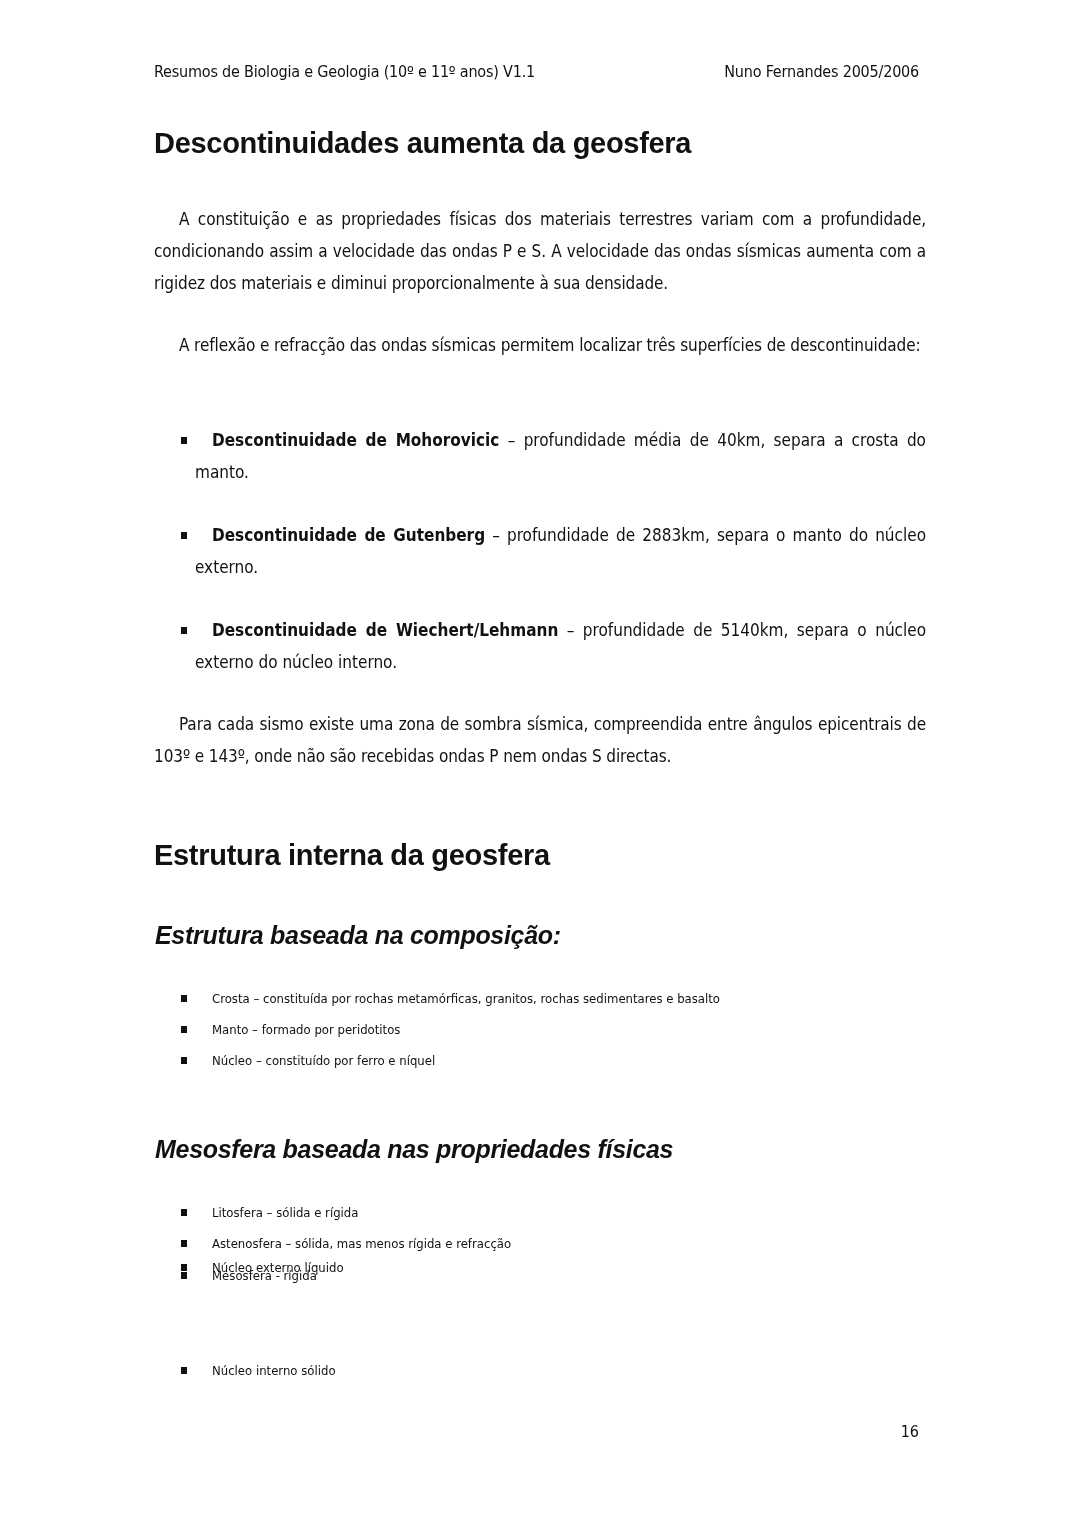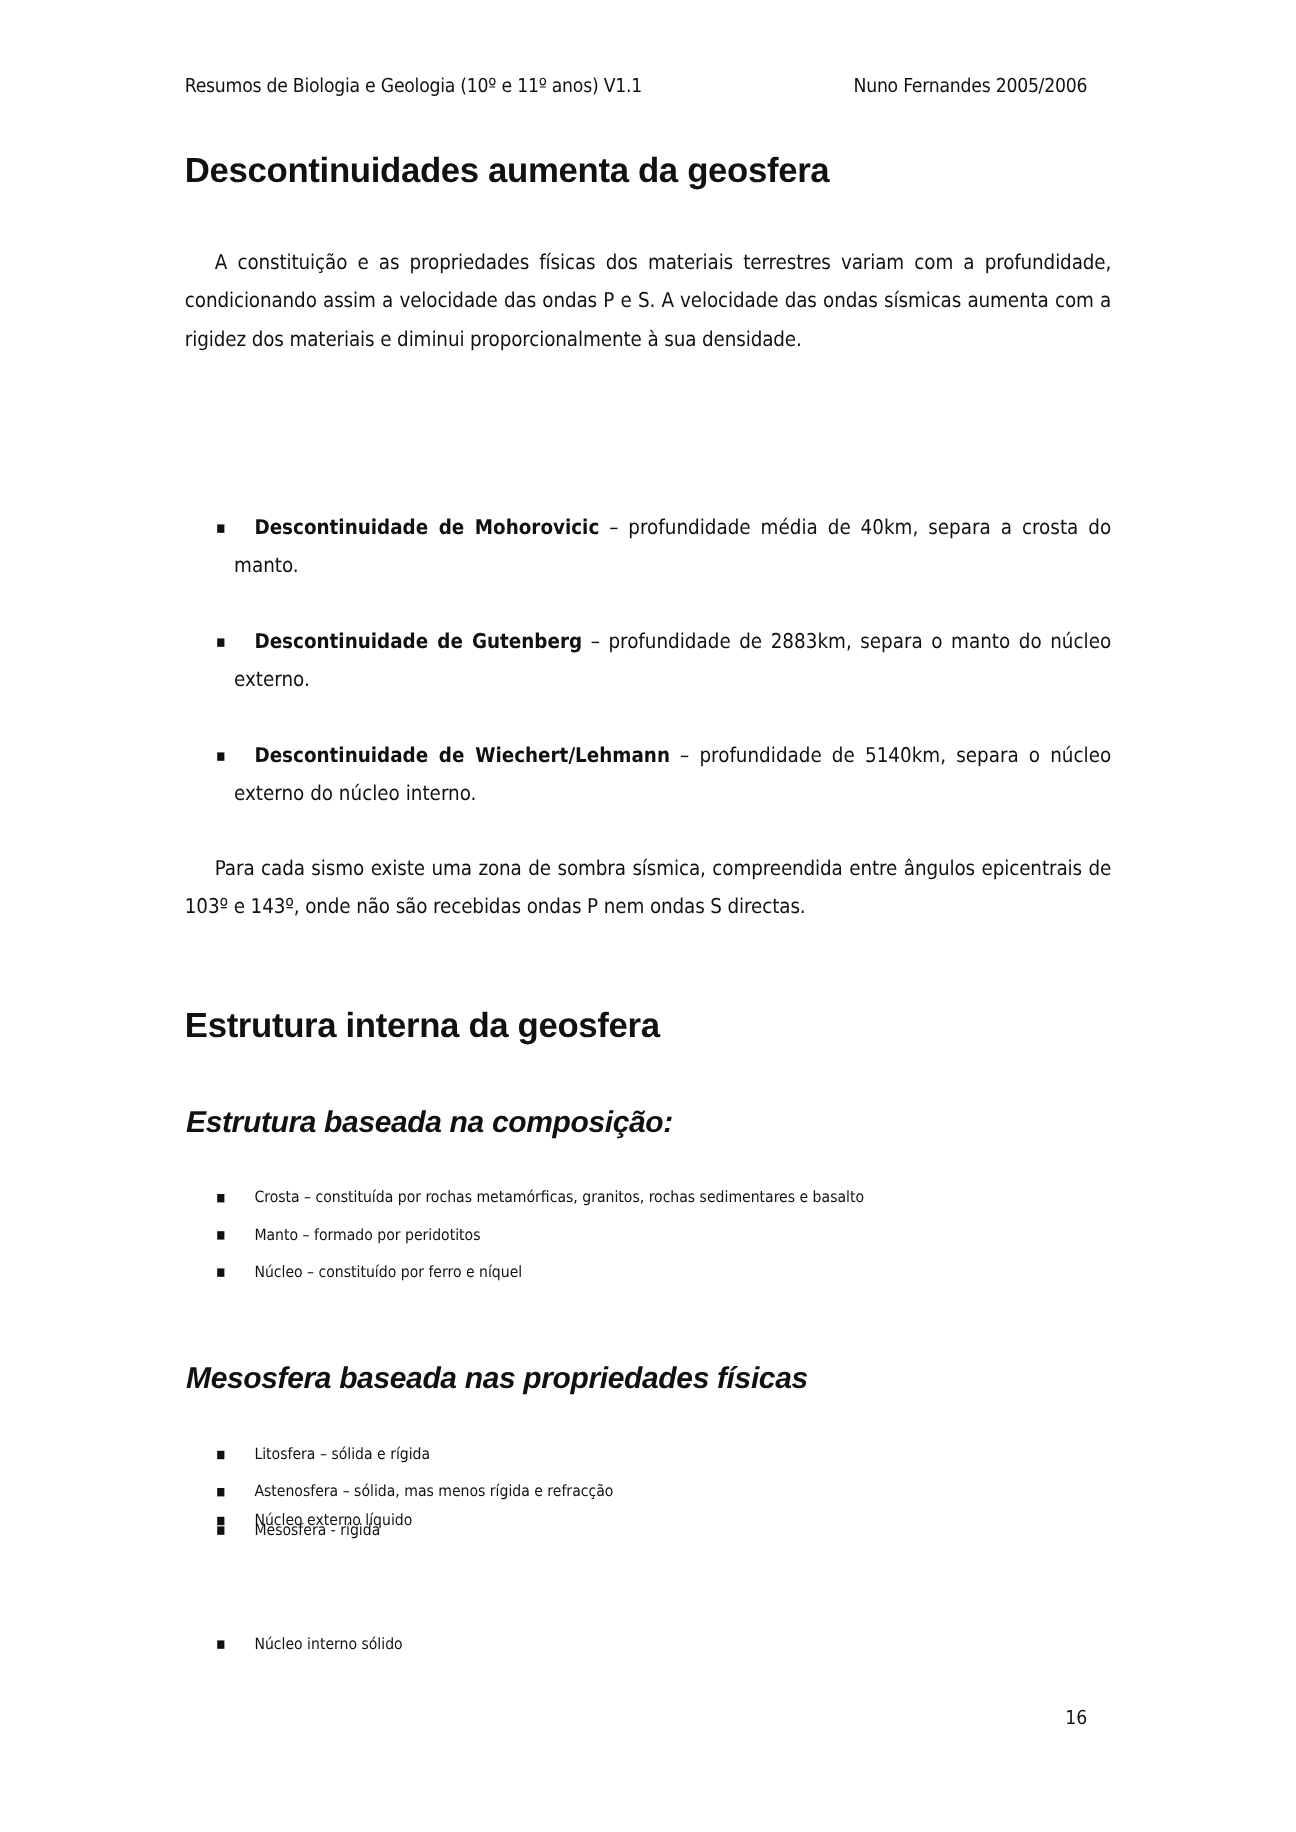--- a/index.html
+++ b/index.html
@@ -1,17 +1,17 @@
 <!DOCTYPE html>
 <html><head>
   <meta charset="utf-8">
   <style>
     html, body { margin: 0; padding: 0; background: #ffffff; }
     body { width: 1080px; height: 1527px; position: relative; overflow: hidden; color: #111; }
-    .page { position: absolute; left: 0; top: 0; width: 1060px; height: 1527px; }
+    .page { position: absolute; left: 0; top: 0; width: 1060px; height: 1527px; padding-left: 13px; }
     .body-font { font-family: "DejaVu Sans Condensed", "Liberation Sans Narrow", "Liberation Sans", sans-serif; font-stretch: condensed; }
     .hdr { position: absolute; top: 62px; font-size: 16px; letter-spacing: -0.2px; }
     .hdr-left { left: 154px; }
     .hdr-right { right: 154px; }
     .h1 { position: absolute; left: 154px; font-family: "Liberation Sans", sans-serif; font-weight: bold; font-size: 29px; margin: 0; letter-spacing: -0.3px; }
     .h2 { position: absolute; left: 155px; font-family: "Liberation Sans", sans-serif; font-weight: bold; font-style: italic; font-size: 25px; margin: 0; letter-spacing: -0.3px; }
     .para { position: absolute; left: 154px; width: 772px; font-size: 17px; line-height: 32px; text-align: justify; margin: 0; letter-spacing: -0.1px; }
     .para .indent { display: inline-block; width: 25px; }
     .bul { position: absolute; left: 154px; width: 772px; font-size: 17px; line-height: 32px; text-align: justify; margin: 0; }
     .bul .sq { position: absolute; left: 27px; top: 13px; width: 6px; height: 7px; background: #111; }
@@ -27,20 +27,21 @@
 
 <div class="page body-font">
 
   <div class="hdr hdr-left">Resumos de Biologia e Geologia (10º e 11º anos) V1.1</div>
   <div class="hdr hdr-right">Nuno Fernandes 2005/2006</div>
 
   <h1 class="h1" style="top:127px;">Descontinuidades aumenta da geosfera</h1>
 
   <p class="para" style="top:203px;"><span class="indent"></span><span>A constituição e as propriedades físicas dos materiais terrestres variam com a profundidade, condicionando assim a velocidade das ondas P e S. A velocidade das ondas sísmicas aumenta com a rigidez dos materiais e diminui proporcionalmente à sua densidade.</span></p>
 
+  <p class="para" style="top:329px;"><span class="indent"></span><span>A reflexão e refracção das ondas sísmicas permitem localizar três superfícies de descontinuidade:</span></p>
 
   <div class="bul" style="top:424px;">
     <span class="sq"></span>
     <span class="txt" style="padding-left:41px;text-indent:17px;"><b>Descontinuidade de Mohorovicic</b><span> – profundidade média de 40km, separa a crosta do manto.</span></span>
   </div>
 
   <div class="bul" style="top:519px;">
     <span class="sq"></span>
     <span class="txt" style="padding-left:41px;text-indent:17px;"><b>Descontinuidade de Gutenberg</b><span> – profundidade de 2883km, separa o manto do núcleo externo.</span></span>
   </div>

